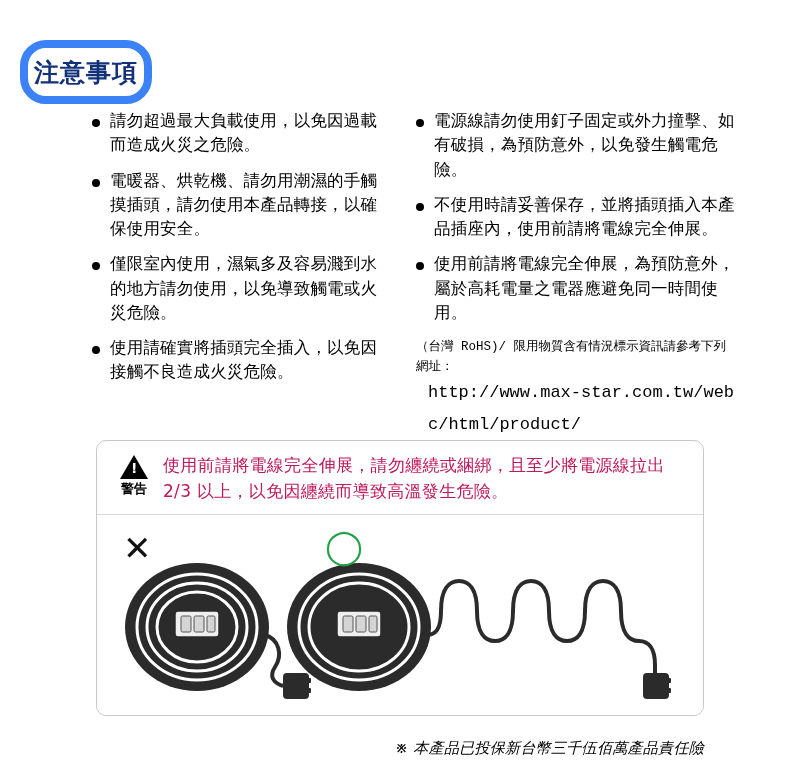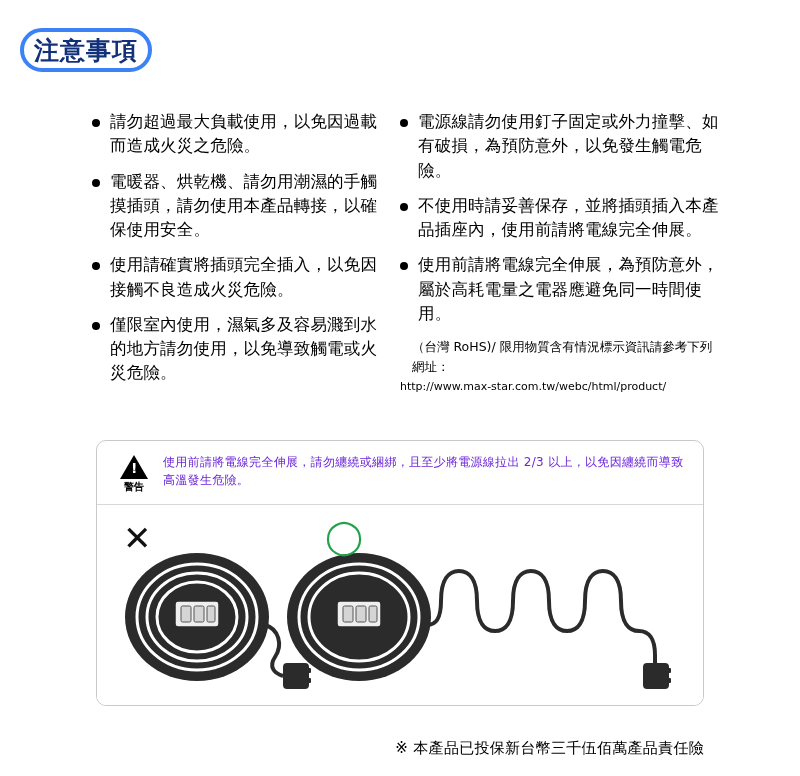--- a/index.html
+++ b/index.html
@@ -13,45 +13,46 @@
     position: relative;
     font-family: "DejaVu Sans", "Liberation Sans", sans-serif;
     color: #000000;
     overflow: hidden;
   }
 
   
   .title-badge {
     position: absolute;
     left: 20px;
-    top: 28px;
+    top: 40px;
     width: 132px;
-    height: 44px;
-    border: 4px solid #3b82f6;
+    height: 64px;
+    border: 8px solid #3b82f6;
     border-radius: 26px;
     box-sizing: border-box;
     display: flex;
     align-items: center;
     justify-content: center;
   }
   .title-badge .title-text {
     font-size: 25px;
     font-weight: bold;
     color: #13317a;
     letter-spacing: 1px;
   }
 
   
   .columns {
     position: absolute;
     left: 92px;
     top: 110px;
     width: 680px;
     display: flex;
-    gap: 8px;
+    gap: 24px;
+    font-family: Liberation Mono, monospace;
   }
   .col-left { width: 300px; }
   .col-right { width: 320px; }
 
   ul.notes {
     list-style: none;
     margin: 0;
     padding: 0;
   }
   ul.notes li {
@@ -70,26 +71,26 @@
     width: 8px;
     height: 8px;
     border-radius: 50%;
     background: #000;
   }
 
   .rohs-note {
     font-size: 12.5px;
     line-height: 1.6;
     margin-top: 4px;
+    margin-left: 0;
+  }
+  .url-line {
+    font-size: 17px;
+    line-height: 1.9;
     margin-left: 12px;
-  }
-  .url-line {
-    font-size: 11px;
-    line-height: 1.9;
-    margin-left: 0;
     word-break: break-all;
   }
 
   
   .warn-panel {
     position: absolute;
     left: 96px;
     top: 440px;
     width: 608px;
     border: 1.5px solid #c9c9c9;
@@ -125,28 +126,28 @@
     left: -3px;
     top: 6px;
     width: 6px;
     color: #fff;
     font-size: 14px;
     font-weight: bold;
     line-height: 1;
     text-align: center;
   }
   .warn-badge-label {
-    font-size: 10px;
+    font-size: 13px;
     font-weight: bold;
     color: #000;
     margin-top: 1px;
   }
   .warn-text {
-    color: #6d28d9;
-    font-size: 12px;
+    color: #be185d;
+    font-size: 17px;
     line-height: 1.5;
     letter-spacing: 0.3px;
   }
 
   .warn-body {
     position: relative;
     height: 200px;
     background: #fff;
   }
 
@@ -162,36 +163,37 @@
 
   .footer-note {
     position: absolute;
     left: 0;
     right: 0;
     bottom: 18px;
     text-align: right;
     padding-right: 96px;
     font-size: 15px;
     letter-spacing: 0.3px;
+    font-style: italic;
   }
 </style>
 </head>
 <body>
 
 <div class="title-badge">
   <span class="title-text">注意事項</span>
 </div>
 
 <div class="columns">
   <div class="col-left">
     <ul class="notes">
       <li>請勿超過最大負載使用，以免因過載而造成火災之危險。</li>
       <li>電暖器、烘乾機、請勿用潮濕的手觸摸插頭，請勿使用本產品轉接，以確保使用安全。</li>
+      <li>僅限室內使用，濕氣多及容易濺到水的地方請勿使用，以免導致觸電或火災危險。</li>
       <li>使用請確實將插頭完全插入，以免因接觸不良造成火災危險。</li>
-      <li>僅限室內使用，濕氣多及容易濺到水的地方請勿使用，以免導致觸電或火災危險。</li>
     </ul>
   </div>
 
   <div class="col-right">
     <ul class="notes">
       <li>電源線請勿使用釘子固定或外力撞擊、如有破損，為預防意外，以免發生觸電危險。</li>
       <li>不使用時請妥善保存，並將插頭插入本產品插座內，使用前請將電線完全伸展。</li>
       <li>使用前請將電線完全伸展，為預防意外，屬於高耗電量之電器應避免同一時間使用。</li>
     </ul>
     <div class="rohs-note">（台灣 RoHS)/ 限用物質含有情況標示資訊請參考下列網址：</div>

